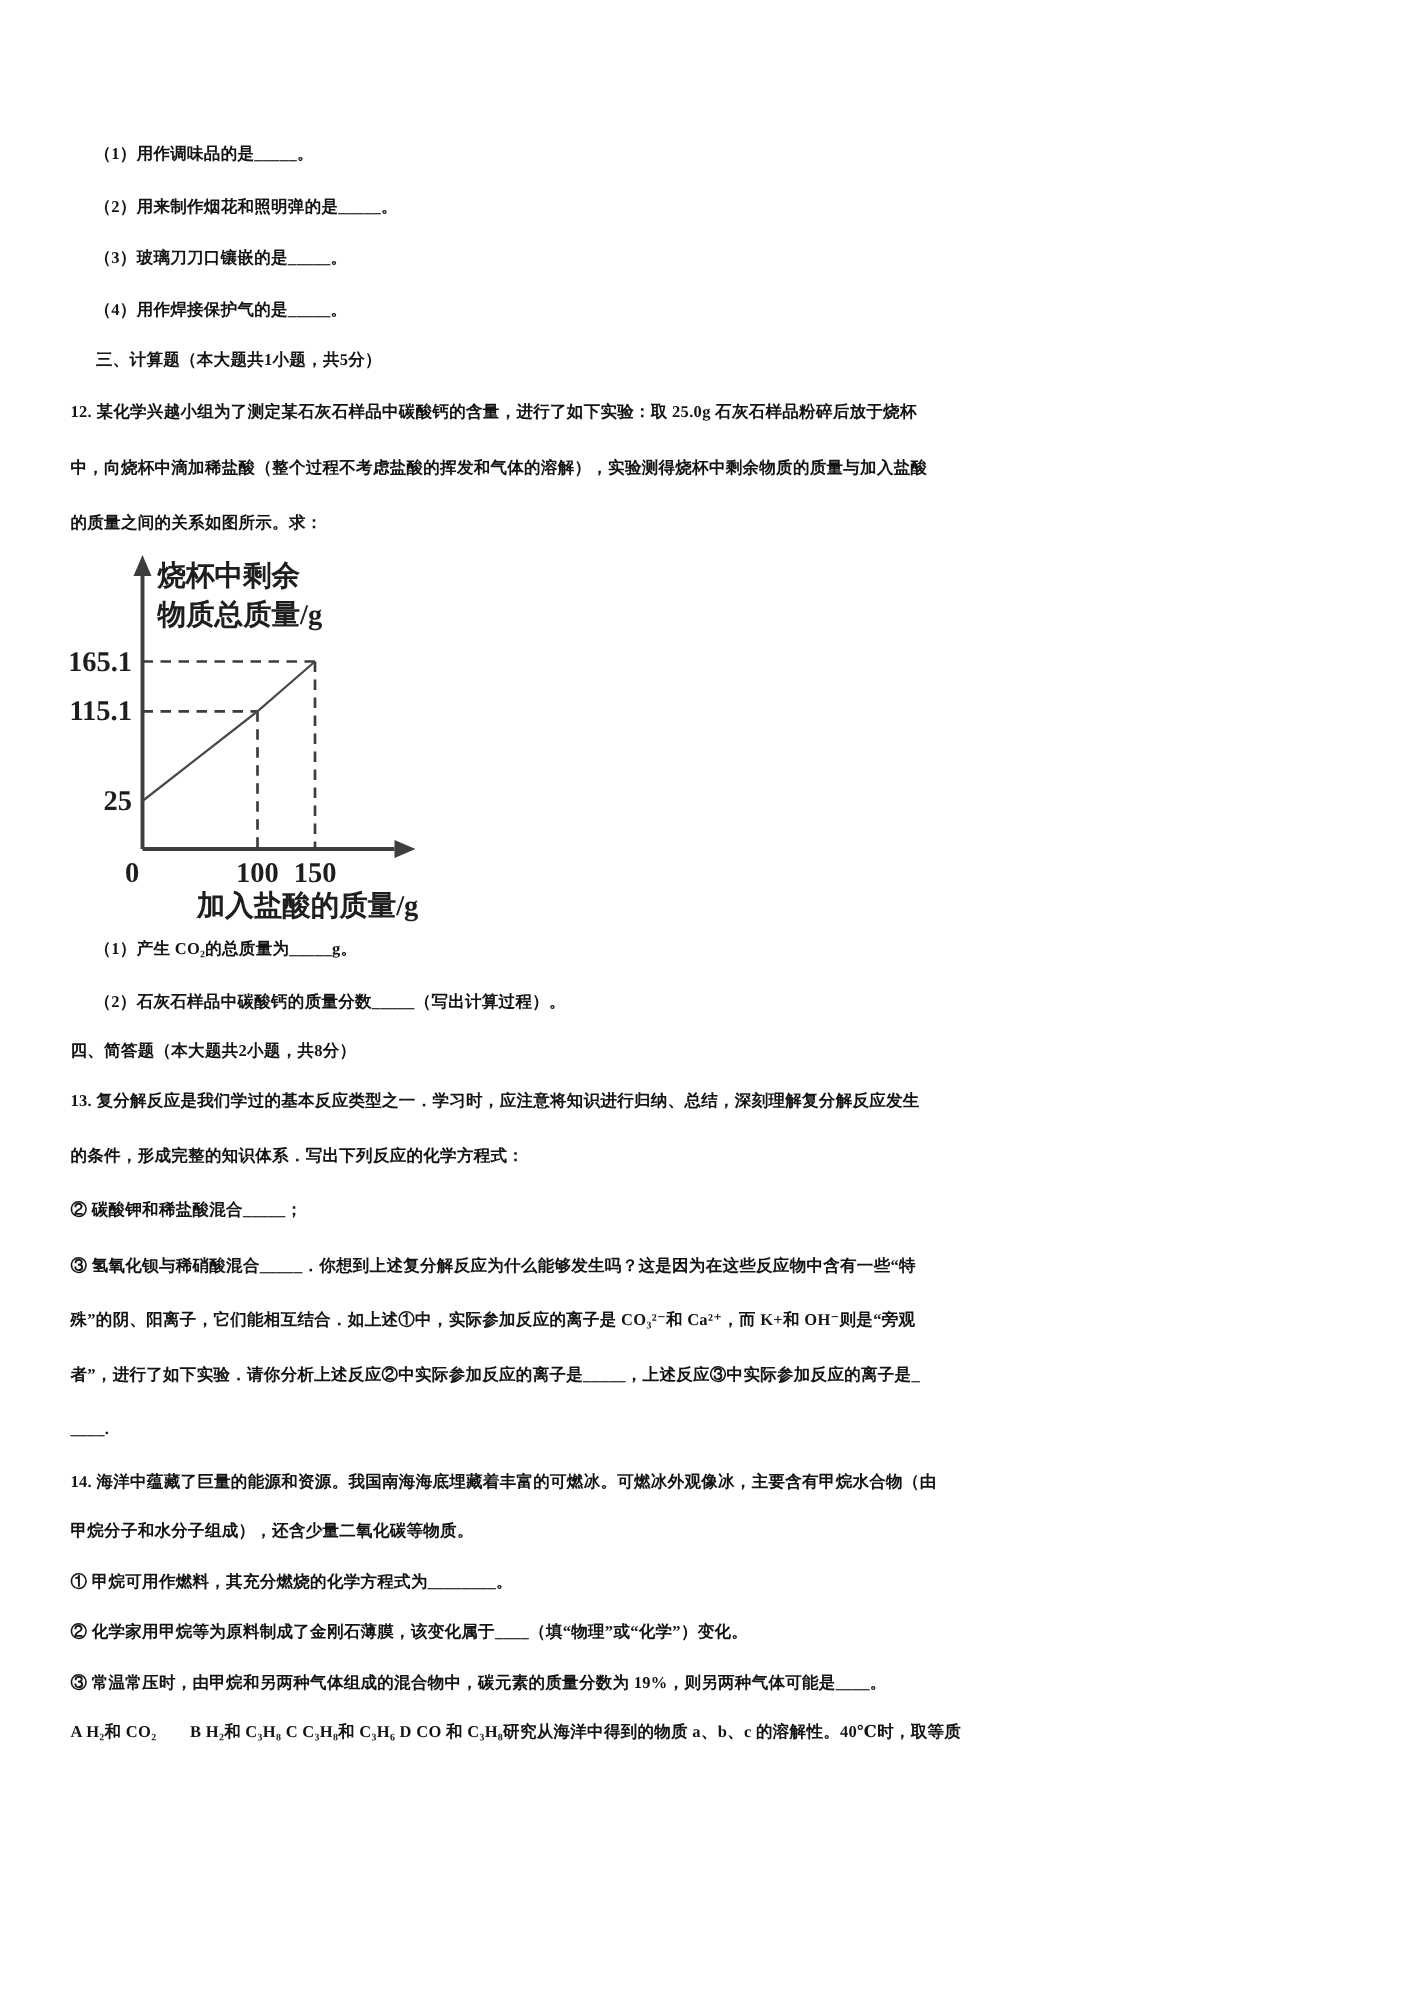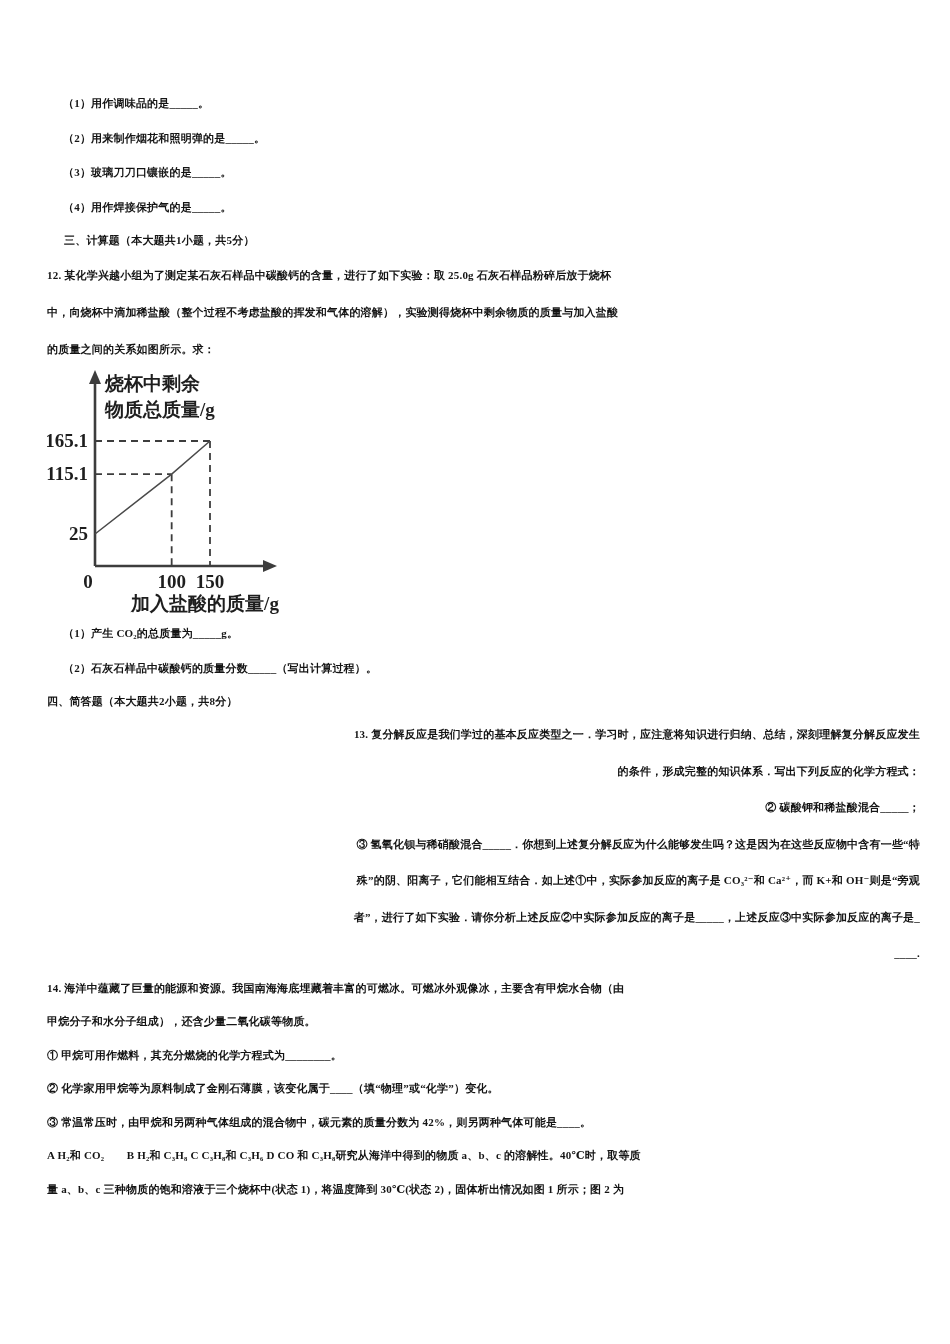--- a/index.html
+++ b/index.html
@@ -12,21 +12,21 @@
     overflow: hidden;
   }
   .doc { padding: 86px 30px 0 47px; }
   .l { font-size: 11px; white-space: nowrap; letter-spacing: 0.2px; }
   .ind { padding-left: 16px; }
   .lh345 { line-height: 34.5px; height: 34.5px; }
   .lh33  { line-height: 33px;   height: 33px; margin-left: 17px; }
   .lh37  { line-height: 37px;   height: 37px; }
   .lh35  { line-height: 35px;   height: 35px; }
   .lh30  { line-height: 30px;   height: 30px; }
-  .lh365 { line-height: 36.5px; height: 36.5px; text-align: right; }
+  .lh365 { line-height: 36.5px; height: 36.5px; }
   .lh335 { line-height: 33.5px; height: 33.5px; }
   .chart-wrap { height: 248px; position: relative; }
   .chart-wrap svg { position: absolute; left: 0; top: 0; }
   .ax   { stroke: #3d3d3d; stroke-width: 2.6; }
   .axf  { fill: #3d3d3d; }
   .dash { stroke: #3d3d3d; stroke-width: 1.8; stroke-dasharray: 7 5; fill: none; }
   .dline{ stroke: #4a4a4a; stroke-width: 1.5; fill: none; }
   .num  { font-size: 19px; font-weight: 700; fill: #1e1e1e;
           font-family: "Liberation Serif", "DejaVu Serif", serif; }
   .lab  { font-size: 19px; font-weight: 700; fill: #1e1e1e;
@@ -81,17 +81,16 @@
   <div class="l lh365">② 碳酸钾和稀盐酸混合_____；</div>
   <div class="l lh365">③ 氢氧化钡与稀硝酸混合_____．你想到上述复分解反应为什么能够发生吗？这是因为在这些反应物中含有一些“特</div>
   <div class="l lh365">殊”的阴、阳离子，它们能相互结合．如上述①中，实际参加反应的离子是 CO₃²⁻和 Ca²⁺，而 K+和 OH⁻则是“旁观</div>
   <div class="l lh365">者”，进行了如下实验．请你分析上述反应②中实际参加反应的离子是_____，上述反应③中实际参加反应的离子是_</div>
   <div class="l lh365">____.</div>
 
   <div class="l lh335">14. 海洋中蕴藏了巨量的能源和资源。我国南海海底埋藏着丰富的可燃冰。可燃冰外观像冰，主要含有甲烷水合物（由</div>
   <div class="l lh335">甲烷分子和水分子组成），还含少量二氧化碳等物质。</div>
   <div class="l lh335">① 甲烷可用作燃料，其充分燃烧的化学方程式为________。</div>
   <div class="l lh335">② 化学家用甲烷等为原料制成了金刚石薄膜，该变化属于____（填“物理”或“化学”）变化。</div>
-  <div class="l lh335">③ 常温常压时，由甲烷和另两种气体组成的混合物中，碳元素的质量分数为 42%，则另两种气体可能是____。</div>
+  <div class="l lh335">③ 常温常压时，由甲烷和另两种气体组成的混合物中，碳元素的质量分数为 19%，则另两种气体可能是____。</div>
   <div class="l lh335">A H₂和 CO₂　　B H₂和 C₃H₈ C C₃H₈和 C₃H₆ D CO 和 C₃H₈研究从海洋中得到的物质 a、b、c 的溶解性。40℃时，取等质</div>
-  <div class="l lh335">量 a、b、c 三种物质的饱和溶液于三个烧杯中(状态 1)，将温度降到 30℃(状态 2)，固体析出情况如图 1 所示；图 2 为</div>
 
 </div>
 
 </body></html>

